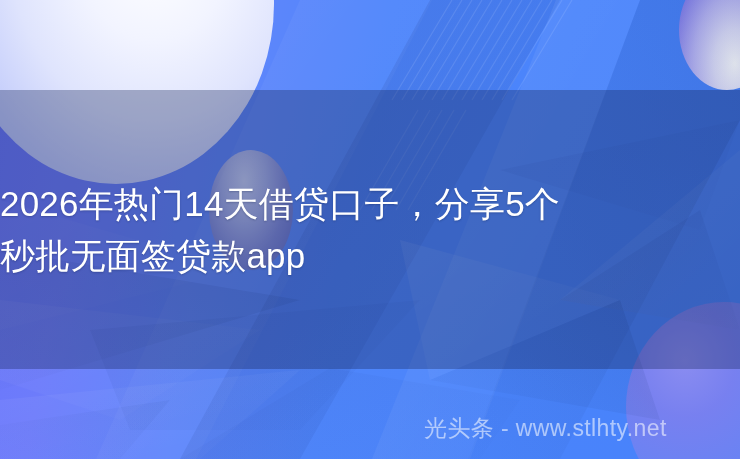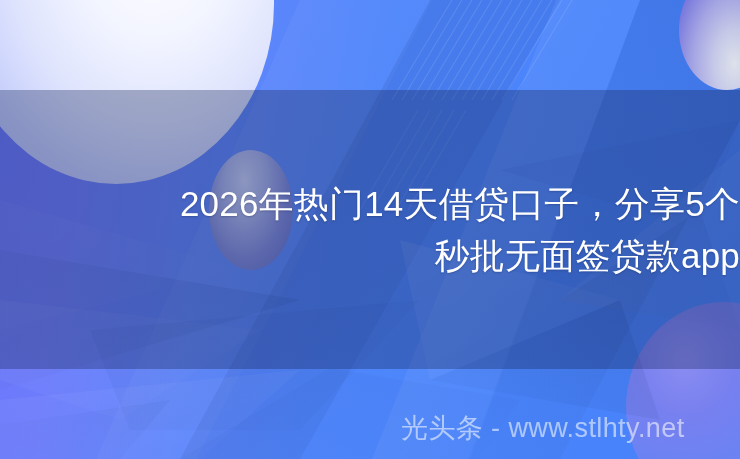--- a/index.html
+++ b/index.html
@@ -118,38 +118,37 @@
     height: 279px;
     background: rgba(23, 38, 92, 0.34);
   }
 
   
   .headline {
     position: absolute;
     left: 0;
     right: 0;
     top: 178px;
-    text-align: right;
+    text-align: left;
     color: #ffffff;
     font-size: 35px;
     line-height: 52px;
     letter-spacing: .2px;
     font-weight: 400;
     text-shadow: 0 1px 2px rgba(16, 28, 70, .28);
     white-space: pre-line;
-    padding-left: 44px;
   }
 
   
   .watermark {
     position: absolute;
-    left: 401px;
+    left: 424px;
     top: 411px;
     color: rgba(255, 255, 255, .56);
-    font-size: 27px;
+    font-size: 23px;
     line-height: 34px;
     font-weight: 400;
     letter-spacing: .4px;
     white-space: nowrap;
   }
 </style>
 </head>
 <body>
 
 <div id="banner">

